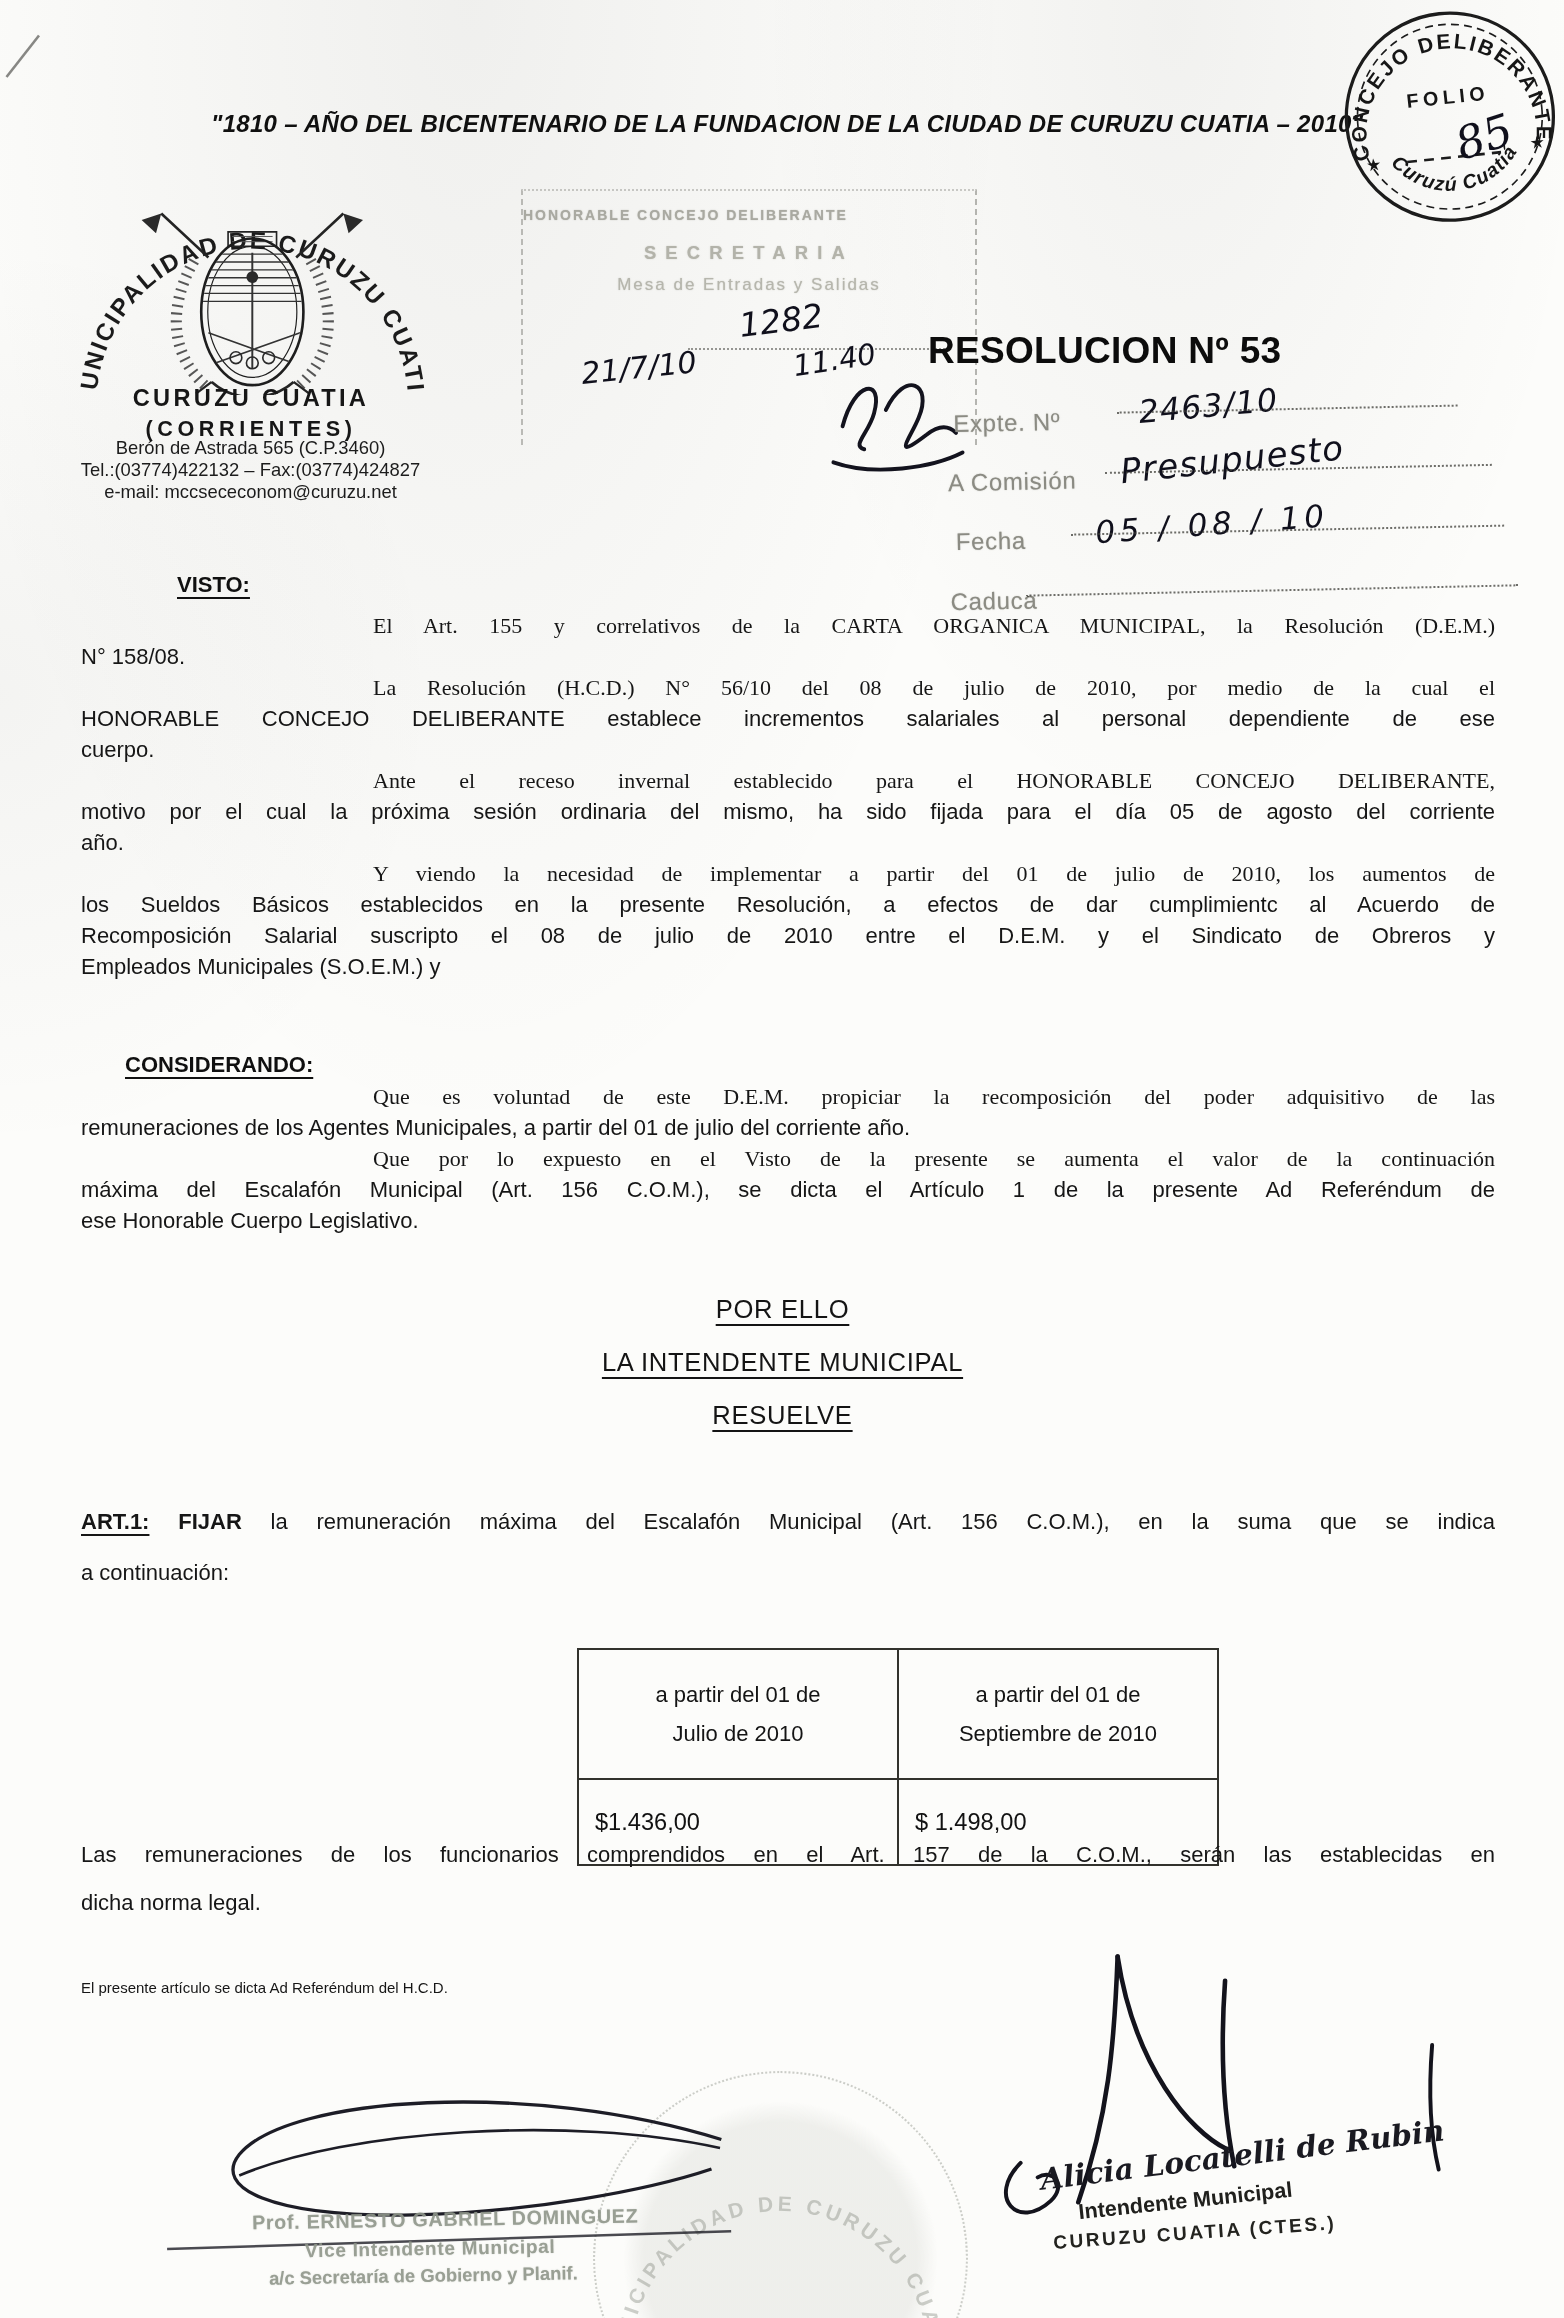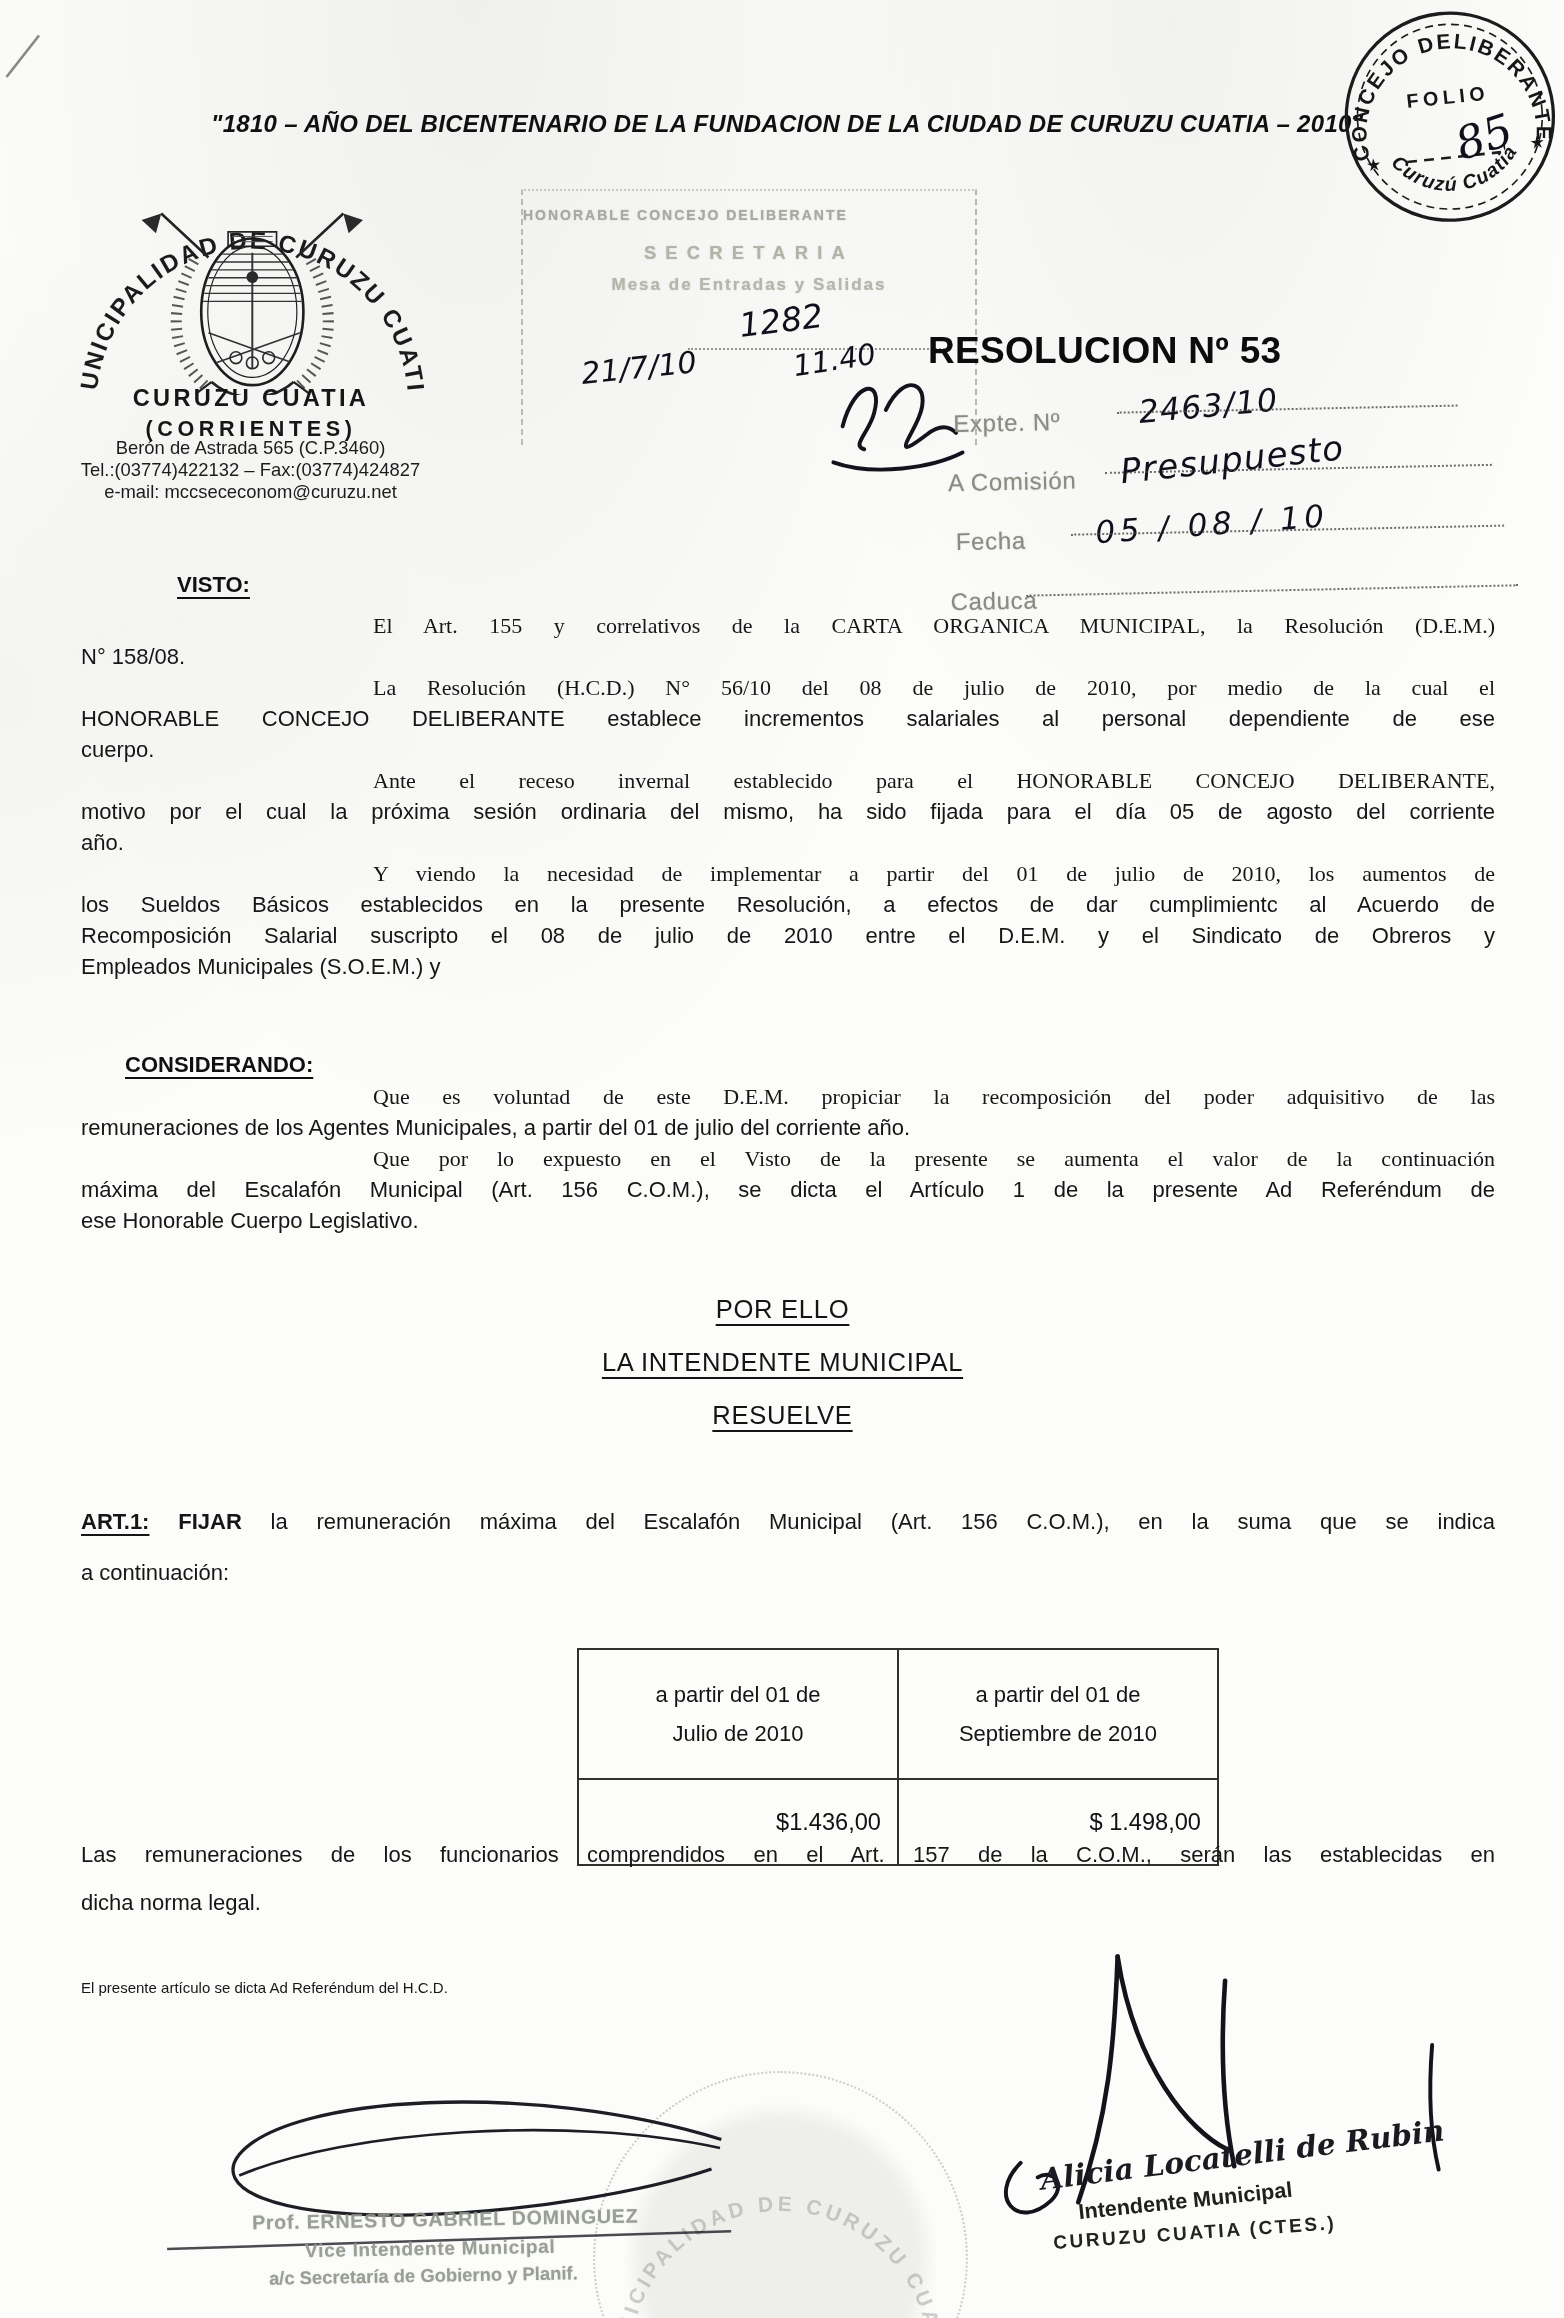--- a/index.html
+++ b/index.html
@@ -26,21 +26,21 @@
   .lh-tel{position:absolute;left:-89px;top:290px;width:525px;text-align:center;font-size:18.4px;color:#1c1c1c;white-space:nowrap;}
   .lh-mail{position:absolute;left:-89px;top:312px;width:525px;text-align:center;font-size:18.4px;color:#1c1c1c;}
   
   .entry-stamp{left:521px;top:189px;width:452px;height:254px;
     border-left:2px dashed rgba(115,115,108,.45);border-right:2px dashed rgba(115,115,108,.5);
     border-top:2px dotted rgba(115,115,108,.35);}
   .es-l1{position:absolute;left:0;top:15.7px;width:100%;text-align:left;font-size:14px;font-weight:700;
     letter-spacing:2px;color:#a9a9a1;text-shadow:0 0 1.3px rgba(160,160,152,.7);}
   .es-l2{position:absolute;left:0;top:51px;width:100%;text-align:center;font-size:18.4px;font-weight:700;
     letter-spacing:9.2px;color:#b3b3aa;text-shadow:0 0 1.3px rgba(170,170,160,.7);}
-  .es-l3{position:absolute;left:0;top:84px;width:100%;text-align:center;font-size:17px;font-weight:700;
+  .es-l3{position:absolute;left:0;top:84px;width:100%;text-align:center;font-size:17px;font-weight:400;
     letter-spacing:2px;color:#b6b6ad;text-shadow:0 0 1.3px rgba(170,170,160,.7);}
   .hw{font-family:"DejaVu Sans", sans-serif;font-style:italic;color:#10101c;}
   .es-num{position:absolute;left:216px;top:110px;font-size:33px;transform:rotate(-7deg);}
   .es-numline{position:absolute;left:165px;top:157px;width:257px;border-bottom:2.6px dotted rgba(70,70,64,.55);}
   .es-date{position:absolute;left:58px;top:159px;font-size:30px;transform:rotate(-6deg);}
   .es-time{position:absolute;left:270px;top:152px;font-size:29px;transform:rotate(-9deg);}
   
   .title{left:928px;top:330px;font-size:37px;font-weight:700;color:#0c0c0c;letter-spacing:0.3px;white-space:nowrap;}
   
   .routing{left:941px;top:392px;width:610px;height:259px;transform:rotate(-1.2deg);}
@@ -59,21 +59,21 @@
     text-decoration:underline;text-decoration-thickness:2px;text-underline-offset:5.9px;margin:0 0 24px 0;}
   .art1{top:1496px;}
   .art1 .ln{line-height:51px;}
   
   .salary{left:577px;top:1648px;width:572px;border-collapse:collapse;table-layout:fixed;}
   .salary td{border:2px solid #32322d;width:286px;vertical-align:top;padding:16px;}
   .th-cell{height:96px;}
   .th-cell div{text-align:center;font-size:22px;color:#141414;line-height:39px;}
   .th-cell div:first-child{margin-top:9.2px;}
   .val-cell{height:52px;}
-  .val-cell div{text-align:right;font-size:23.6px;color:#121212;line-height:52px;}
+  .val-cell div{text-align:left;font-size:23.6px;color:#121212;line-height:52px;}
   .closing{top:1831px;}
   .closing .ln{line-height:48px;}
   .presente{left:81px;top:1979px;font-size:15px;color:#161616;}
   
   .sig-left-stamp div{position:absolute;color:#8f968a;font-weight:700;opacity:.9;transform:rotate(-1deg);
     text-shadow:0 0 1.3px rgba(150,155,145,.5);white-space:nowrap;}
   .sls1{left:180px;top:131px;font-size:19.7px;letter-spacing:0.7px;}
   .sls2{left:233px;top:161px;font-size:19px;letter-spacing:0.7px;}
   .sls3{left:197px;top:188px;font-size:18.4px;}
   .sig-right-stamp div{position:absolute;white-space:nowrap;}

